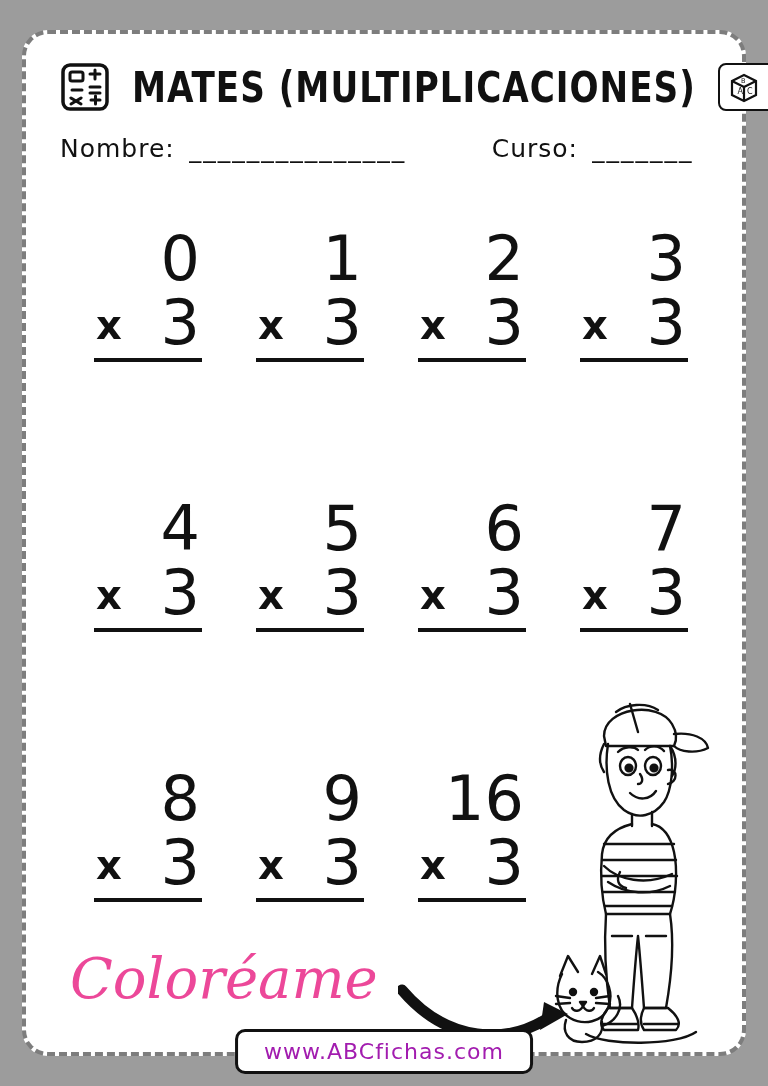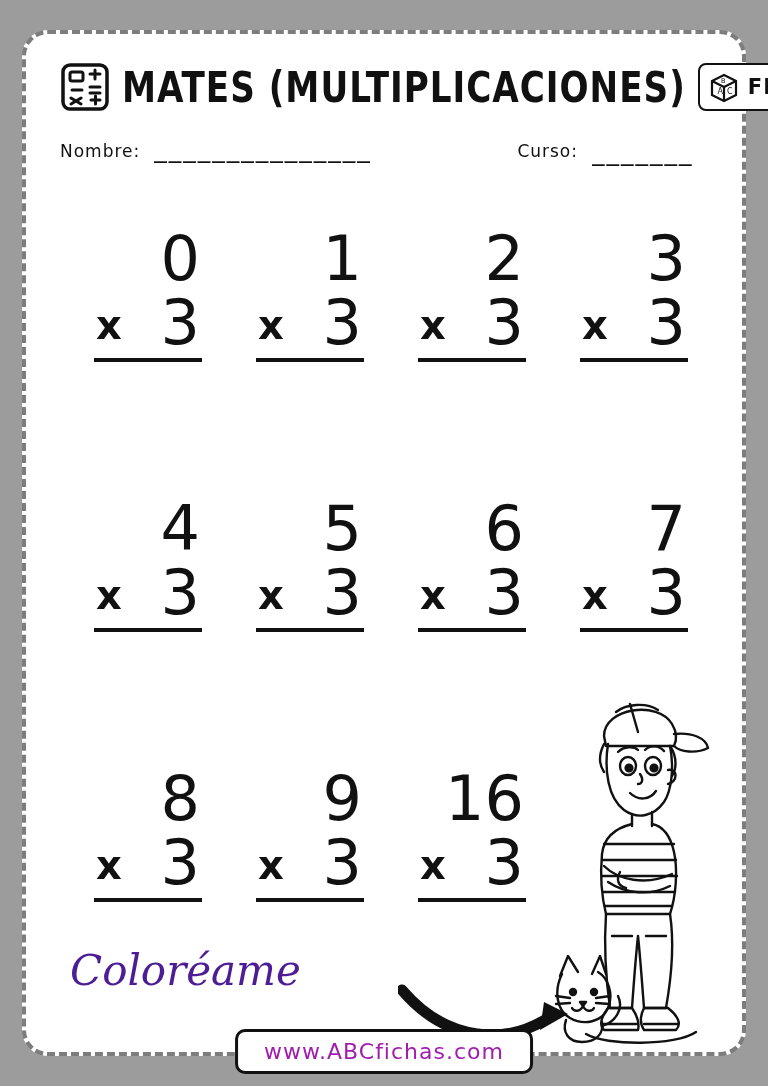--- a/index.html
+++ b/index.html
@@ -36,21 +36,21 @@
 
   
   .header {
     position: absolute;
     left: 34px;
     top: 22px;
     width: 656px;
     height: 62px;
     display: flex;
     align-items: center;
-    gap: 12px;
+    gap: 22px;
   }
   .calc-icon {
     width: 50px;
     height: 50px;
     flex: 0 0 auto;
   }
   .title {
     font-family: "DejaVu Sans", sans-serif;
     font-size: 38px;
     font-weight: bold;
@@ -86,21 +86,21 @@
   .namerow {
     position: absolute;
     left: 34px;
     top: 100px;
     width: 664px;
     height: 40px;
     display: flex;
     align-items: baseline;
   }
   .field-label {
-    font-size: 17px;
+    font-size: 25px;
     color: #111;
     letter-spacing: 1px;
     white-space: nowrap;
   }
   .dashline {
     display: inline-block;
     overflow: hidden;
     white-space: nowrap;
     color: #111;
     font-size: 25px;
@@ -161,22 +161,22 @@
     border-bottom: 4px solid #111;
     margin-top: 2px;
     width: 108px;
   }
 
   
   .coloreame {
     position: absolute;
     left: 44px;
     top: 912px;
-    font-size: 42px;
-    color: #4c1d95;
+    font-size: 56px;
+    color: #ec4899;
     font-family: "DejaVu Serif", serif;
     font-style: italic;
   }
   .arrow {
     position: absolute;
     left: 372px;
     top: 930px;
     width: 186px;
     height: 80px;
   }

